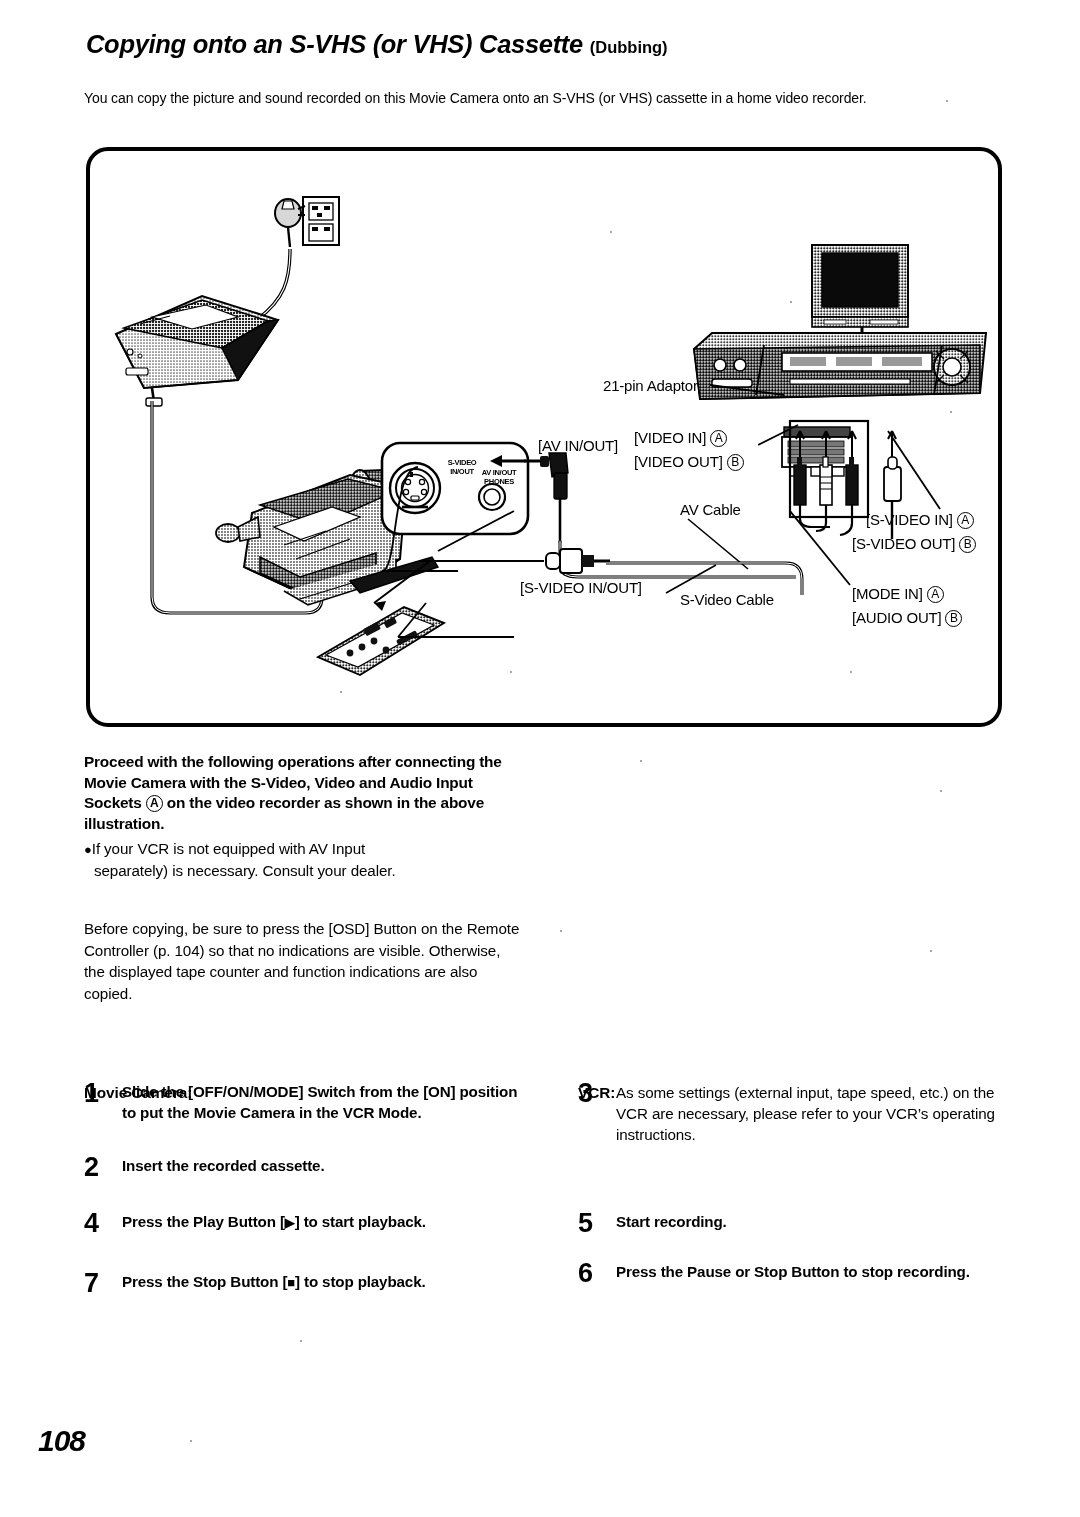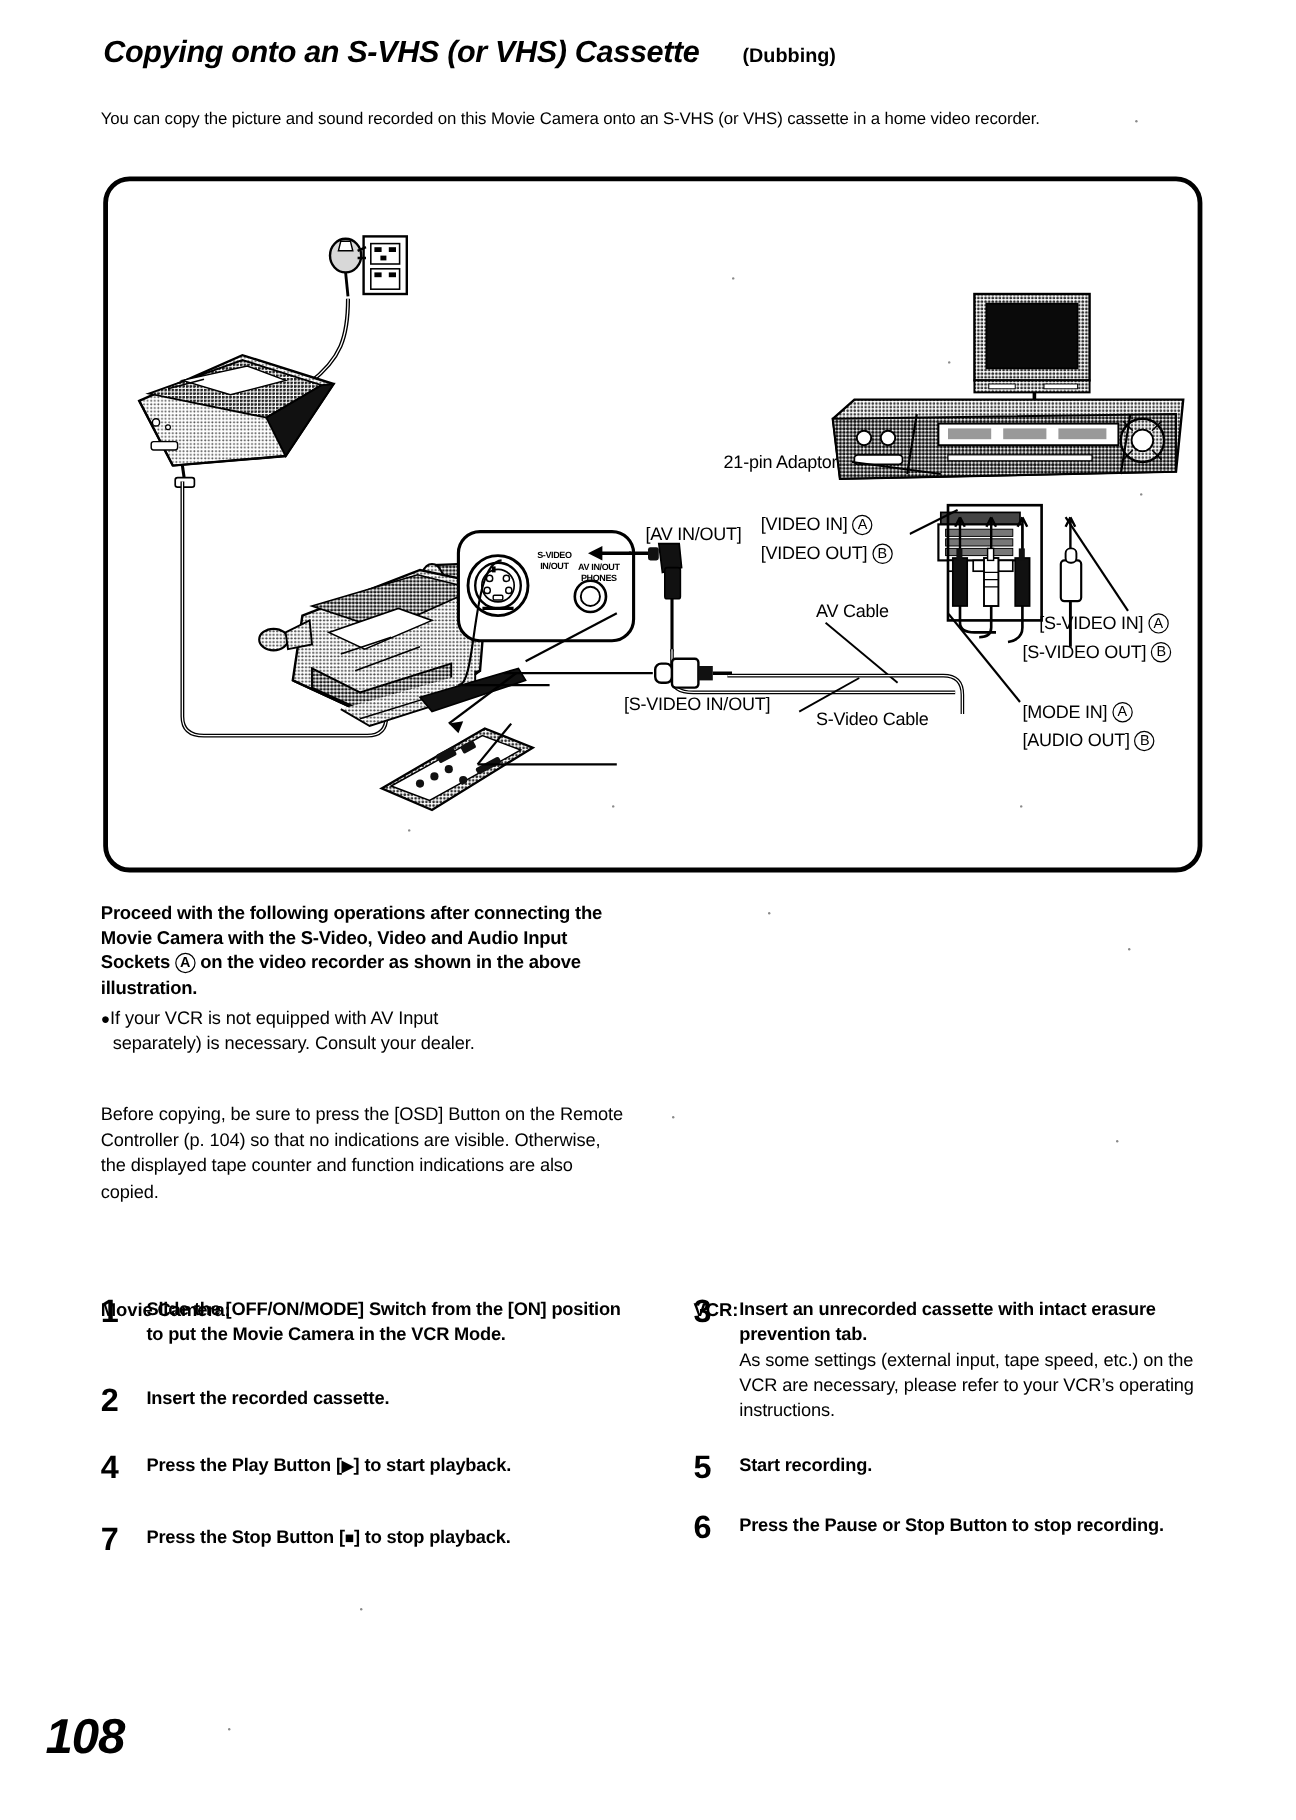--- a/index.html
+++ b/index.html
@@ -9,21 +9,21 @@
     -webkit-font-smoothing:none;
   }
   .page{position:absolute;inset:0;}
 
   
   .title{
     position:absolute;left:86px;top:30px;width:900px;
     font-size:25.5px;font-weight:bold;font-style:italic;
     letter-spacing:-0.3px;white-space:nowrap;
   }
-  .title .sub{font-size:16.5px;font-style:normal;font-weight:bold;letter-spacing:0;margin-left:29px;}
+  .title .sub{font-size:16.5px;font-style:normal;font-weight:bold;letter-spacing:0;}
   .intro{
     position:absolute;left:84px;top:88px;width:908px;
     font-size:14px;line-height:21px;letter-spacing:-0.1px;
   }
 
   
   .diagram{
     position:absolute;left:86px;top:147px;width:916px;height:580px;
     border:4px solid #000;border-radius:22px;box-sizing:border-box;
   }
@@ -67,21 +67,21 @@
     line-height:20.5px;letter-spacing:-0.15px;
   }
   .step .sub{
     display:block;margin-left:38px;font-size:15.2px;font-weight:normal;
     line-height:21px;letter-spacing:-0.1px;
   }
   .glyph{font-size:13px;}
 
   .pageno{
     position:absolute;left:38px;top:1424px;
-    font-size:41px;font-weight:bold;font-style:italic;letter-spacing:-1px;
+    font-size:30px;font-weight:bold;font-style:italic;letter-spacing:-1px;
   }
 
   
   .spk{position:absolute;width:2px;height:2px;background:#8a8a8a;border-radius:50%;}
 </style>
 </head>
 <body>
 
 <div class="page">
 
@@ -446,21 +446,20 @@
 
   <div class="step" style="left:84px;top:1272px;width:440px;">
     <span class="num">7</span>
     <span class="txt"><span>Press the Stop Button [</span><span class="glyph">■</span><span>] to stop playback.</span></span>
   </div>
 
   <div class="colhead" style="left:578px;top:1040px;">VCR:</div>
 
   <div class="step" style="left:578px;top:1082px;width:450px;">
     <span class="num">3</span>
-    <span class="txt">Insert an unrecorded cassette with intact erasure prevention tab.</span>
     <span class="sub">As some settings (external input, tape speed, etc.) on the VCR are necessary, please refer to your VCR’s operating instructions.</span>
   </div>
 
   <div class="step" style="left:578px;top:1212px;width:450px;">
     <span class="num">5</span>
     <span class="txt">Start recording.</span>
   </div>
 
   <div class="step" style="left:578px;top:1262px;width:450px;">
     <span class="num">6</span>

